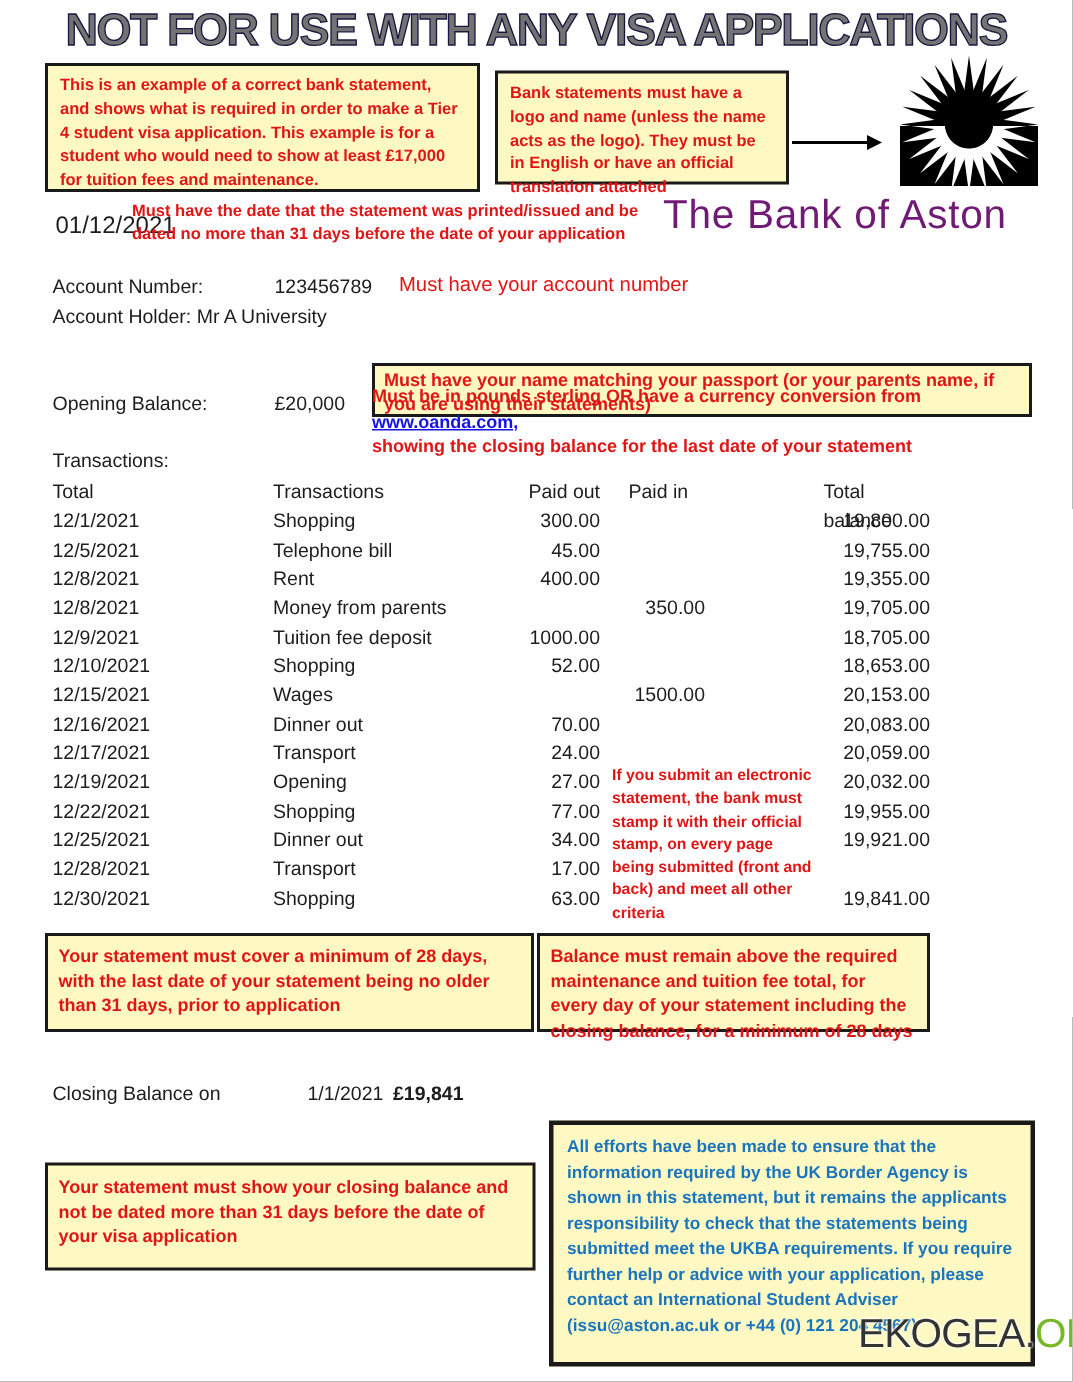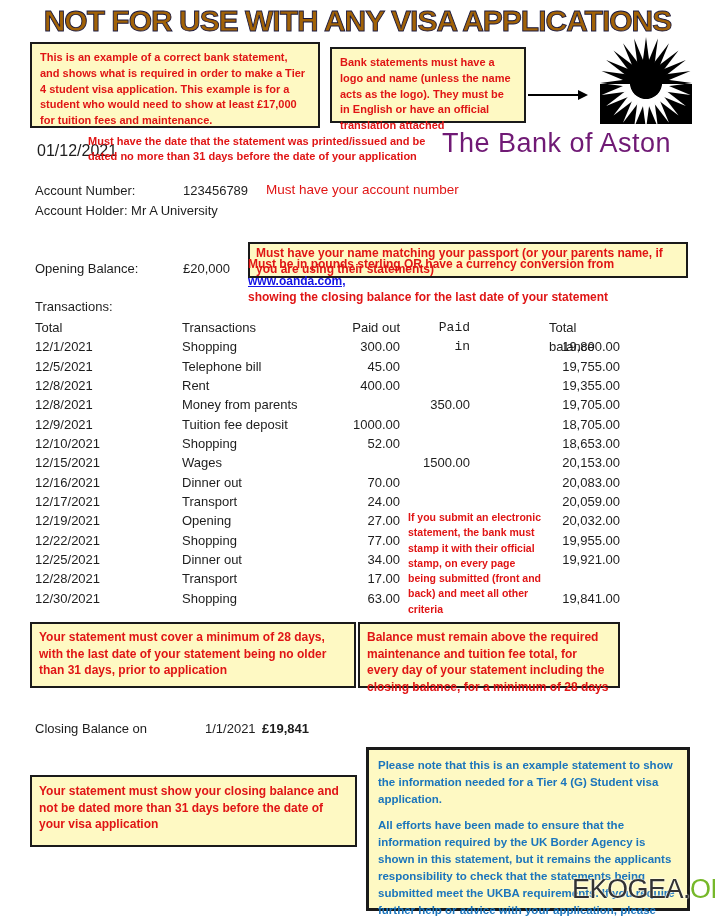--- a/index.html
+++ b/index.html
@@ -8,21 +8,21 @@
     position:relative; width:715px; height:921px; margin:0 auto;
     background:#fff; overflow:hidden;
     font-family:"Liberation Sans", sans-serif; color:#1d1d1d;
   }
   .abs { position:absolute; }
 
   
   .doc-title {
     left:0; top:4px; width:715px; text-align:center;
     font-size:30px; font-weight:700; letter-spacing:-1px;
-    color:#a16207; -webkit-text-stroke:0.9px #17173f; white-space:nowrap;
+    color:#737373; -webkit-text-stroke:0.9px #17173f; white-space:nowrap;
   }
 
   
   .red  { color:#e01515; font-weight:700; }
   .note-box { border:2.5px solid #1a1a1a; background:#fef9c3; }
   .box-intro { left:30px; top:42px; width:290px; height:86px; padding:6px 8px;
                font-size:11px; line-height:15.8px; }
   .box-logo-note { left:330px; top:47px; width:196px; height:76px; padding:6px 8px;
                font-size:11px; line-height:15.8px; }
 
@@ -58,21 +58,21 @@
 
   
   .tx-label { left:35px; top:299px; }
   .tx-table { left:35px; top:318px; width:585px; font-size:13px; }
   .trow { display:flex; height:19.35px; line-height:19.35px; }
   .c-date { width:147px; }
   .c-desc { width:147px; }
   .c-out  { width:71px;  text-align:right; }
   .c-in   { width:70px;  text-align:right; }
   .c-bal  { width:150px; text-align:right; }
-  .th.c-in  { text-align:right; padding-left:19px;font-family:Liberation Mono, monospace; }
+  .th.c-in  { text-align:left; padding-left:19px; }
   .th.c-bal { text-align:left; padding-left:79px; }
 
   .stamp-note { left:408px; top:510px; width:136px; font-size:10.5px; line-height:15.3px;
                 background:#fff; }
 
   
   .box-coverage { left:30px;  top:622px; width:326px; height:66px; padding:5px 7px;
                   font-size:12px; line-height:16.5px; }
   .box-balance  { left:358px; top:622px; width:262px; height:66px; padding:5px 7px;
                   font-size:12px; line-height:16.5px; }
@@ -300,21 +300,20 @@
 
   <div class="abs lbl close-label">Closing Balance on</div>
   <div class="abs lbl close-date">1/1/2021</div>
   <div class="abs lbl close-value">£19,841</div>
 
   <div class="abs note-box box-closing red">
     <span>Your statement must show your closing balance and not be dated more than 31 days before the date of your visa application</span>
   </div>
 
   <div class="abs note-box box-disclaimer">
-    <p>Please note that this is an example statement to show the information needed for a Tier 4 (G) Student visa application.</p>
     <p>All efforts have been made to ensure that the information required by the UK Border Agency is shown in this statement, but it remains the applicants responsibility to check that the statements being submitted meet the UKBA requirements. If you require further help or advice with your application, please contact an International Student Adviser (issu@aston.ac.uk or +44 (0) 121 204 4567)</p>
   </div>
 
   <div class="abs watermark">
     <span>EKOGEA.</span><span class="org">ORG</span>
   </div>
 
 </div>
 
 </body></html>

